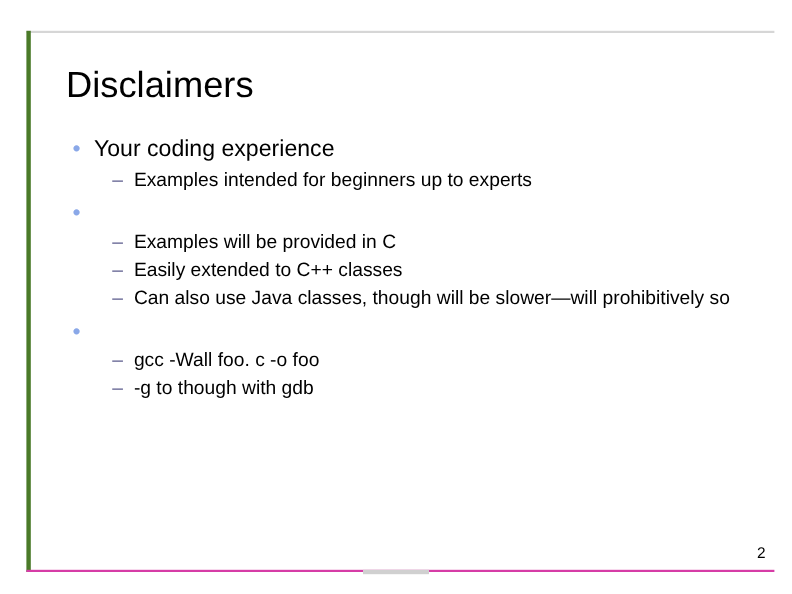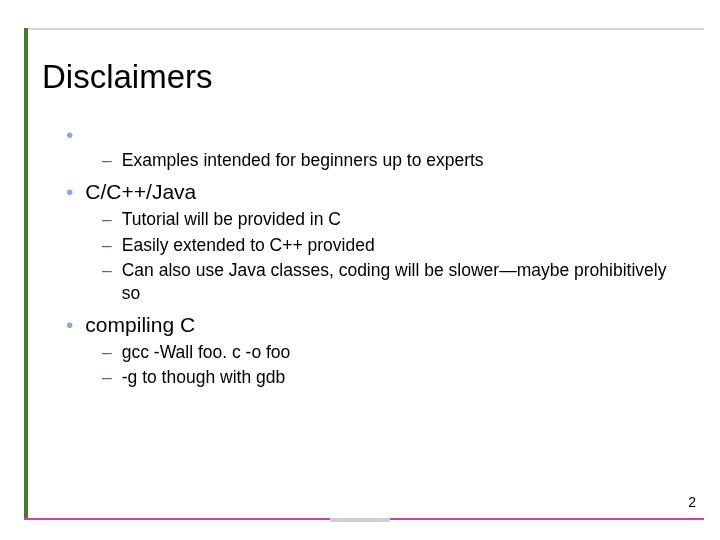--- a/index.html
+++ b/index.html
@@ -47,21 +47,21 @@
     position: absolute;
     bottom: 18px;
     left: 330px;
     width: 60px;
     height: 4px;
     background: #d0d0d0;
   }
   .title {
     position: absolute;
     top: 58px;
-    left: 42px;
+    left: 60px;
     font-size: 33px;
     color: #000;
     font-family: Verdana, Arial, sans-serif;
     font-weight: 400;
   }
   .content {
     position: absolute;
     top: 124px;
     left: 66px;
     right: 40px;
@@ -113,50 +113,49 @@
   <div class="left-bar"></div>
   <div class="bottom-line"></div>
   <div class="bottom-grey-seg"></div>
 
   <div class="title">Disclaimers</div>
 
   <div class="content">
 
     <div class="lvl1">
       <span class="bullet">•</span>
+      <span class="txt">Your coding experience</span>
     </div>
     <div class="lvl2">
       <span class="dash">–</span>
       <span class="txt">Examples intended for beginners up to experts</span>
     </div>
 
     <div class="spacer"></div>
 
     <div class="lvl1">
       <span class="bullet">•</span>
-      <span class="txt">C/C++/Java</span>
     </div>
     <div class="lvl2">
       <span class="dash">–</span>
-      <span class="txt">Tutorial will be provided in C</span>
+      <span class="txt">Examples will be provided in C</span>
     </div>
     <div class="lvl2">
       <span class="dash">–</span>
-      <span class="txt">Easily extended to C++ provided</span>
+      <span class="txt">Easily extended to C++ classes</span>
     </div>
     <div class="lvl2">
       <span class="dash">–</span>
-      <span class="txt">Can also use Java classes, coding will be slower—maybe prohibitively so</span>
+      <span class="txt">Can also use Java classes, though will be slower—will prohibitively so</span>
     </div>
 
     <div class="spacer"></div>
 
     <div class="lvl1">
       <span class="bullet">•</span>
-      <span class="txt">compiling C</span>
     </div>
     <div class="lvl2">
       <span class="dash">–</span>
       <span class="txt mono">gcc -Wall foo. c -o foo</span>
     </div>
     <div class="lvl2">
       <span class="dash">–</span>
       <span class="txt"><span class="mono">-g</span><span> to though with </span><span class="mono">gdb</span></span>
     </div>
 

